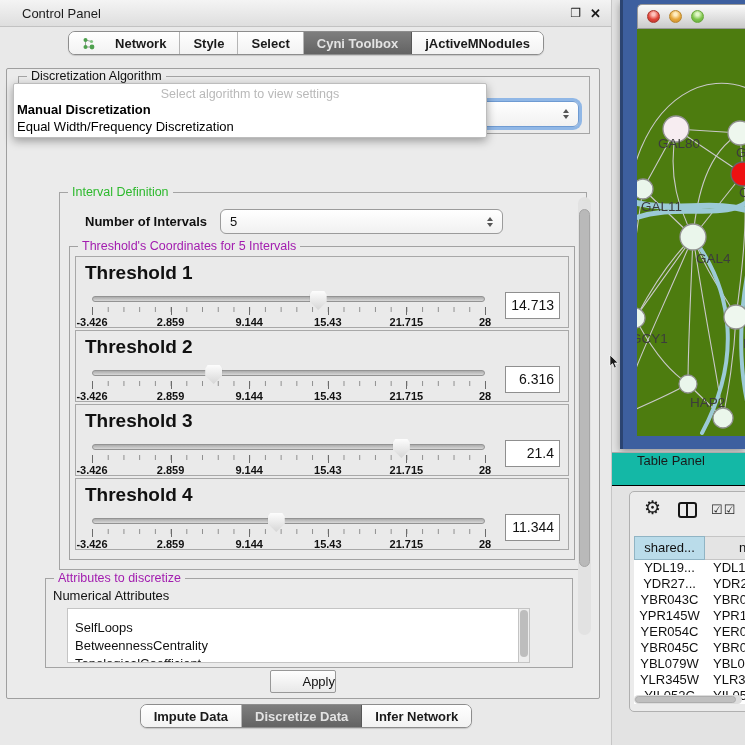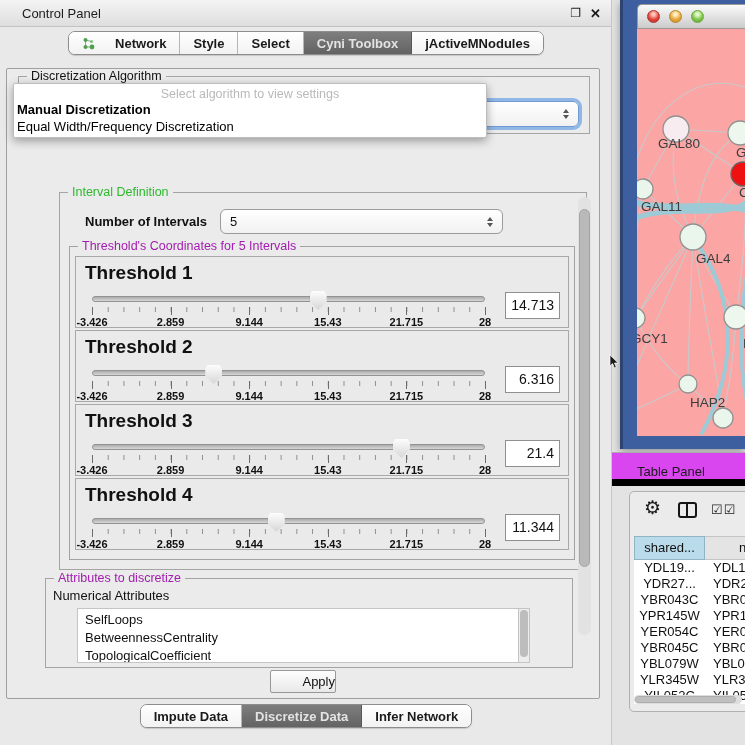--- a/index.html
+++ b/index.html
@@ -61,38 +61,38 @@
   .ticks { position:absolute; left:8px; right:8px; top:17px; height:26px; background-image:linear-gradient(to right,#8e8e8e 1px,transparent 1px); background-size:calc(100%/25) 5px; background-repeat:repeat-x; }
   .major { position:absolute; top:0; width:1px; height:8px; background:#6c6c6c; }
   .major span { position:absolute; top:9px; left:0; transform:translateX(-50%); font-size:11px; font-weight:700; color:#111; white-space:nowrap; }
   .val-box { width:55px; height:27px; margin-left:12px; margin-top:5px; background:#fff; border:1px solid #8f8f8f; font-size:14px; line-height:25px; text-align:right; padding-right:5px; }
 
   .v-scroll { position:absolute; right:8px; top:128px; width:13px; height:438px; background:#e2e2e2; border-radius:7px; }
   .v-thumb { position:absolute; left:1px; right:1px; top:12px; height:358px; background:#b9b9b9; border:1px solid #a5a5a5; border-radius:6px; }
 
   .grp-attr { left:38px; top:509px; width:528px; height:90px; }
   .attr-sub { position:absolute; left:7px; top:9px; font-size:13px; font-weight:400; }
-  .attr-list { position:absolute; left:31px; top:29px; width:452px; height:55px; background:#fff; border:1px solid #c4c4c4; overflow:hidden; padding:2px 0 0 7px; font-size:13px; }
+  .attr-list { position:absolute; left:21px; top:29px; width:452px; height:55px; background:#fff; border:1px solid #c4c4c4; overflow:hidden; padding:10px 0 0 7px; font-size:13px; }
   .attr-item { height:18px; line-height:18px; }
   .attr-scroll { position:absolute; left:472px; top:29px; width:12px; height:55px; background:#ededed; border:1px solid #c4c4c4; }
   .attr-scroll div { position:absolute; left:1px; right:1px; top:1px; height:47px; background:#bdbdbd; border-radius:5px; }
 
   .apply-btn { position:absolute; left:50%; transform:translateX(-50%); top:601px; width:66px; height:23px; background:linear-gradient(#fefefe,#e8e8e8); border:1px solid #989898; border-radius:2px; font-size:13px; text-align:right; line-height:21px; }
 
   
   .net-window { position:absolute; left:620px; top:0; width:125px; height:449px; background:#3d5f9f; border-left:3px solid #2b4472; box-shadow:0 3px 8px rgba(0,0,0,.35); }
   .net-titlebar { position:absolute; left:14px; top:4px; right:0; height:25px; background:linear-gradient(#fafafa,#cbcbcb); border:1px solid #999; border-right:none; border-radius:5px 0 0 0; display:flex; align-items:center; padding-left:9px; gap:9px; }
   .light { width:13px; height:13px; border-radius:50%; }
   .light.red { background:radial-gradient(circle at 50% 30%, #ffc2bb 0 15%, #e0453a 55%, #b33127); border:1px solid #a8362c; }
   .light.yellow { background:radial-gradient(circle at 50% 30%, #ffeec2 0 15%, #e7a83b 55%, #c3882a); border:1px solid #b8862f; }
   .light.green { background:radial-gradient(circle at 50% 30%, #e2f7c8 0 15%, #7fc64c 55%, #5ea235); border:1px solid #69a83c; }
-  .net-canvas { position:absolute; left:14px; top:29px; right:0; bottom:13px; background:#fca5a5; overflow:hidden; }
+  .net-canvas { position:absolute; left:14px; top:29px; right:0; bottom:13px; background:#4d7c0f; overflow:hidden; }
 
   
-  .tp-bar { position:absolute; left:612px; top:452px; width:133px; height:34px; background:#d946ef; border-top:1px solid #ababab; border-bottom:7px solid #000000; display:flex; align-items:flex-end; padding-left:25px; font-size:13px; color:#1a1a1a; }
+  .tp-bar { position:absolute; left:612px; top:452px; width:133px; height:34px; background:#14b8a6; border-top:1px solid #ababab; border-bottom:1px solid #000000; display:flex; align-items:flex-start; padding-left:25px; font-size:13px; color:#1a1a1a; }
   .tp-window { position:absolute; left:629px; top:491px; width:160px; height:221px; background:#ebebeb; border:1px solid #b0b0b0; border-radius:5px; }
   .gear { position:absolute; left:14px; top:5px; font-size:19px; color:#1b1b1b; line-height:22px; }
   .col-icon { position:absolute; left:48px; top:10px; width:19px; height:16px; border:2px solid #151515; border-radius:3px; }
   .col-icon::after { content:""; position:absolute; left:6px; top:0; bottom:0; width:2px; background:#151515; }
   .checks { position:absolute; left:81px; top:10px; font-size:13px; color:#222; letter-spacing:1px; }
   .tp-table { position:absolute; left:4px; top:44px; width:170px; background:#fff; }
   .tp-head { display:flex; }
   .th1 { width:71px; height:24px; line-height:22px; background:#badcea; border:1px solid #90b4c4; text-align:center; font-size:13px; }
   .th2 { flex:1; height:24px; line-height:22px; background:#e4e4e4; border:1px solid #c5c5c5; border-left:none; padding-left:34px; font-size:13px; }
   .tr { display:flex; height:16px; line-height:16px; font-size:13px; }

